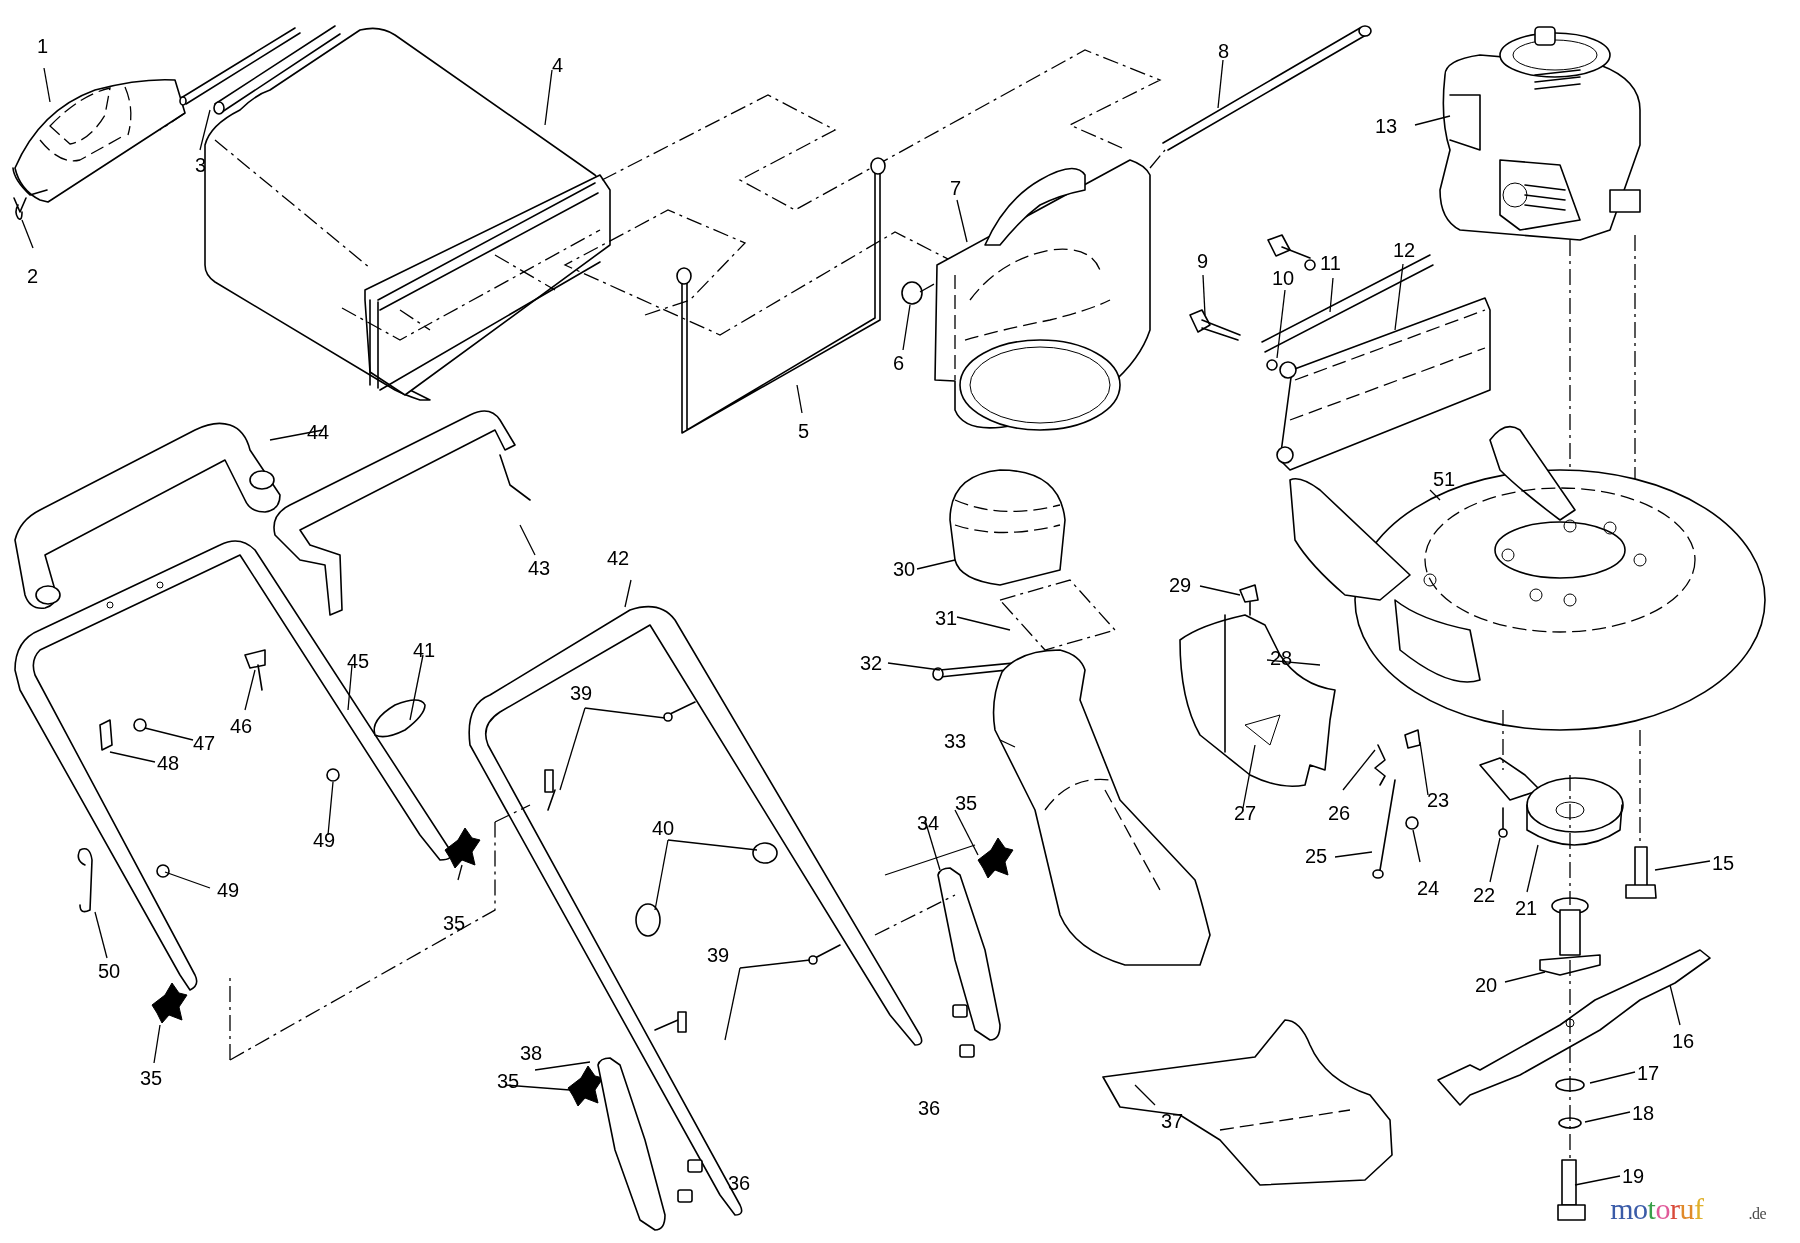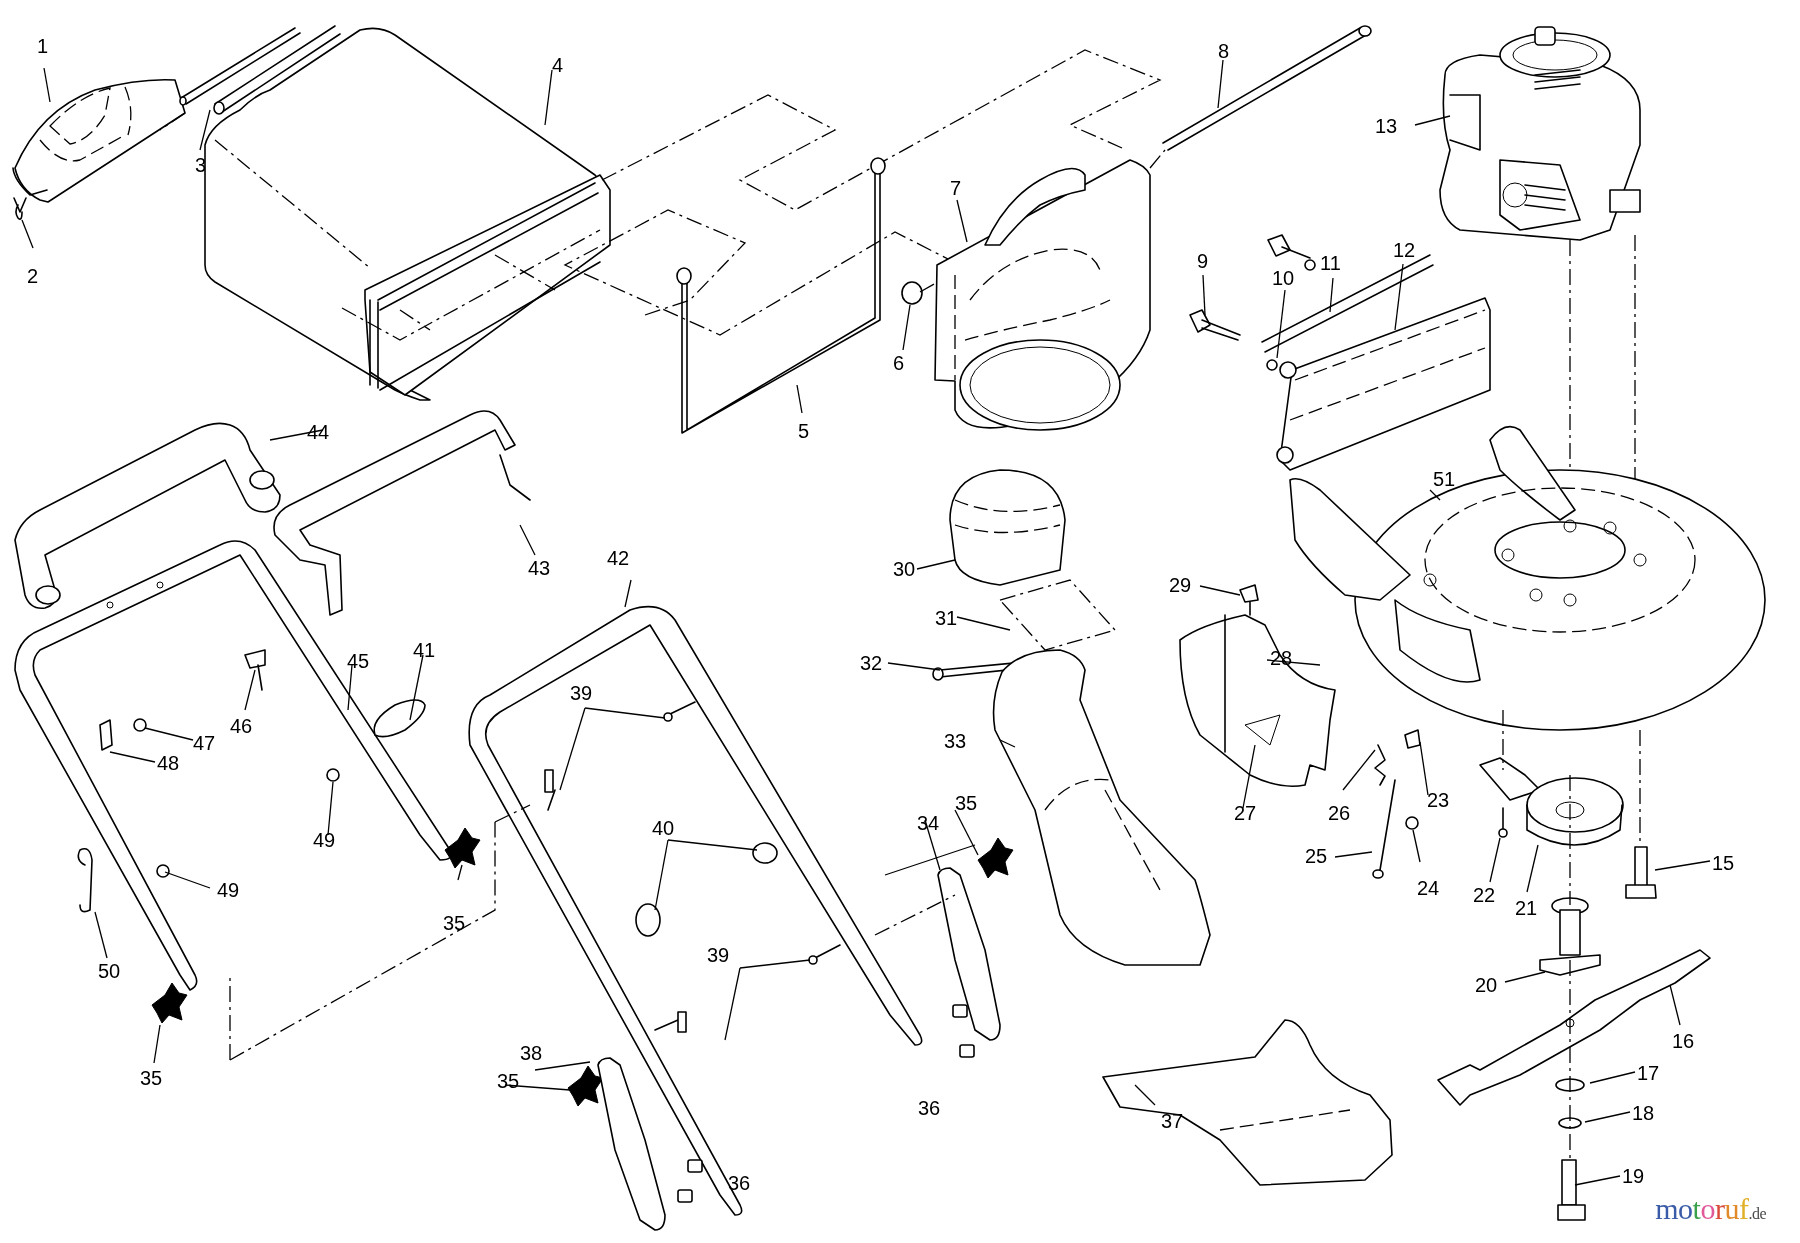--- a/index.html
+++ b/index.html
@@ -7,21 +7,21 @@
   #diagram { position: absolute; left: 0; top: 0; width: 1800px; height: 1243px; }
   .ln { fill: none; stroke: #000; stroke-width: 1.6; stroke-linejoin: round; stroke-linecap: round; }
   .lnf { fill: #fff; stroke: #000; stroke-width: 1.6; stroke-linejoin: round; }
   .thin { fill: none; stroke: #000; stroke-width: 1; }
   .dash { fill: none; stroke: #000; stroke-width: 1.3; stroke-dasharray: 14 6; }
   .dashdot { fill: none; stroke: #000; stroke-width: 1.3; stroke-dasharray: 16 5 3 5; }
   .knob { fill: #000; stroke: #000; stroke-width: 1; }
   .leader { fill: none; stroke: #000; stroke-width: 1.3; }
   .lbl { font-family: "Liberation Sans", sans-serif; font-size: 20px; fill: #000; }
   #watermark { position: absolute; right: 34px; bottom: 17px; font-family: "Liberation Serif", serif; font-size: 30px; letter-spacing: -0.5px; }
-  #watermark .tld { font-size: 16px; color: #4a4a4a; }
+  #watermark .tld { font-size: 16px; color: #4a4a4a; margin-left: 45px; }
 </style>
 </head>
 <body>
 
 <svg id="diagram" viewBox="0 0 1800 1243" xmlns="http://www.w3.org/2000/svg">
 
   <g>
     <path class="lnf" d="M15,168 Q40,110 95,90 Q140,78 175,80 L185,113 L48,202 L40,200 Q20,190 15,168 Z"></path>
     <path class="dash" d="M50,126 Q80,95 110,88 L105,115 Q90,140 70,144 Z"></path>
     <path class="dash" d="M125,87 Q135,110 128,135"></path>

